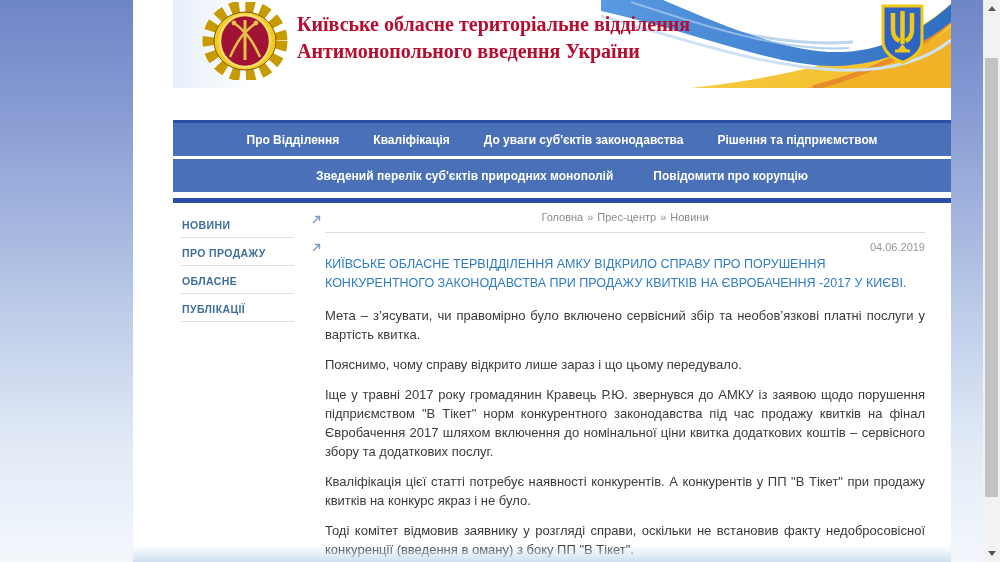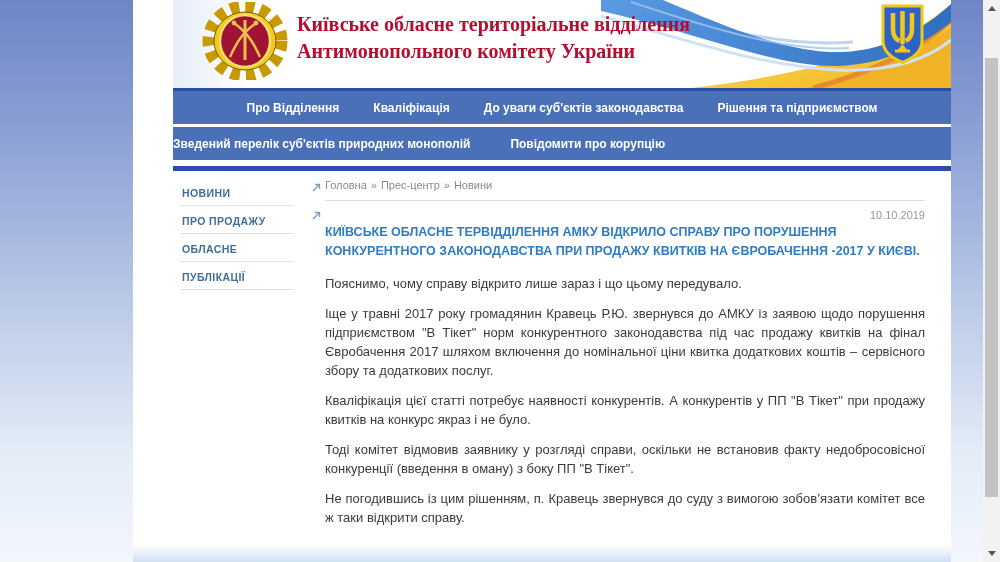--- a/index.html
+++ b/index.html
@@ -15,39 +15,39 @@
   .logo { position:absolute; left:24px; top:2px; width:96px; height:78px; }
   .site-title { position:absolute; left:124px; top:11px; z-index:3;
                 font-family:"Liberation Serif","DejaVu Serif",serif; font-weight:bold;
                 font-size:20px; line-height:27px; color:#b60d2f; }
   .wave { position:absolute; right:0; top:0; width:350px; height:88px; z-index:1; }
   .wave svg.bgwave { position:absolute; inset:0; width:100%; height:100%; }
   .trident { position:absolute; right:26px; top:4px; width:45px; height:61px; }
 
   
   .nav1 { height:36px; border-top:3px solid #2a4da5; background:#4a70b8;
-          display:flex; justify-content:center; align-items:center; gap:34px; }
+          display:flex; justify-content:center; align-items:center; gap:34px;margin-top:32px; }
   .nav-sep { height:3px; background:#ffffff; }
-  .nav2 { height:33px; background:#4a70b8; display:flex; align-items:center; gap:40px; }
+  .nav2 { height:33px; background:#4a70b8; display:flex; justify-content:center; align-items:center; gap:40px; }
   .nav-link { color:#ffffff; font-size:12px; font-weight:bold; text-decoration:none; cursor:pointer; white-space:nowrap; }
   .navy-band { height:5px; background:#2a4da5; margin-top:6px; }
 
   
   .content { display:flex; padding-top:3px; }
   aside { width:152px; padding:4px 0 0 7px; flex:none; }
   .side-item { position:relative; width:114px; padding:5px 0 4px 2px; border-bottom:1px solid #e1e1e1; cursor:pointer; }
   .side-item span.lbl { font-size:10.5px; font-weight:bold; letter-spacing:.4px; color:#3f6f99; }
   .sub-ico { position:absolute; right:-28px; top:4px; width:11px; height:11px; }
 
   main { flex:1; padding:0 26px 0 0; }
-  .crumbs { font-size:11px; color:#8a8a8a; padding:5px 0 9px; border-bottom:1px solid #dcdcdc; }
+  .crumbs { font-size:11px; color:#8a8a8a; padding:5px 0 9px; border-bottom:1px solid #dcdcdc;text-align:center; }
   .crumbs .crumb { color:#8a8a8a; text-decoration:none; cursor:pointer; }
   .crumbs .sep { margin:0 4px; }
   .date { text-align:right; font-size:11px; color:#979797; margin:8px 0 2px; }
-  h1.art-title { font-size:12.5px; line-height:1.55; color:#2e7cc4; font-weight:bold; margin:2px 0 12px; }
+  h1.art-title { font-size:12.5px; line-height:1.55; color:#2e7cc4; font-weight:normal; margin:2px 0 12px; }
   .para { font-size:13px; line-height:19px; color:#3b3b3b; text-align:justify; margin-bottom:11px; }
 
   .footer-fade { position:absolute; left:0; right:0; bottom:0; height:17px;
                  background:linear-gradient(180deg,rgba(255,255,255,0),#cfe0f2); }
 
   
   .scrollbar { position:absolute; right:0; top:0; width:17px; height:562px; background:#f2f2f2; }
   .sb-btn { position:absolute; left:0; width:17px; height:17px; display:flex; align-items:center; justify-content:center; cursor:pointer; }
   .sb-btn.up { top:0; } .sb-btn.down { bottom:0; }
   .tri-up { width:0; height:0; border-left:4px solid transparent; border-right:4px solid transparent; border-bottom:5px solid #555; }
@@ -66,21 +66,21 @@
         <ellipse cx="48" cy="39" rx="31" ry="29" fill="#f2c91c" stroke="#7c5e00" stroke-width="1"></ellipse>
         <ellipse cx="48" cy="39" rx="25" ry="26" fill="#a01335" stroke="#f7e06a" stroke-width="2.5"></ellipse>
         <path d="M33,55 C39,42 44,32 59,21 M63,55 C57,42 52,32 37,21" stroke="#e9c149" stroke-width="2.5" fill="none"></path>
         <path d="M48,18 V58" stroke="#e9c149" stroke-width="3"></path>
         <circle cx="59" cy="21" r="2.4" fill="#e9c149"></circle>
         <circle cx="37" cy="21" r="2.4" fill="#e9c149"></circle>
       </svg>
 
       <div class="site-title">
         <div>Київське обласне територіальне відділення</div>
-        <div>Антимонопольного комітету України</div>
+        <div>Антимонопольного введення України</div>
       </div>
 
       <div class="wave">
         <svg class="bgwave" viewBox="0 0 350 88" preserveAspectRatio="none">
           <defs>
             <linearGradient id="blueRib" x1="0" y1="0" x2="1" y2="0">
               <stop offset="0" stop-color="#5a9ae2"></stop>
                 <stop offset="1" stop-color="#2f6fc0"></stop>
             </linearGradient>
             <linearGradient id="goldG" x1="0" y1="0" x2="1" y2="1">
@@ -140,24 +140,25 @@
         <div class="side-item">
           <span class="lbl">ПУБЛІКАЦІЇ</span>
         </div>
       </aside>
 
       <main>
         <div class="crumbs">
           <a class="crumb">Головна</a><span class="sep">»</span><a class="crumb">Прес-центр</a><span class="sep">»</span><a class="crumb">Новини</a>
         </div>
 
-        <div class="date">10.10.2019</div>
+        <div class="date">04.06.2019</div>
 
         <h1 class="art-title">КИЇВСЬКЕ ОБЛАСНЕ ТЕРВІДДІЛЕННЯ АМКУ ВІДКРИЛО СПРАВУ ПРО ПОРУШЕННЯ КОНКУРЕНТНОГО ЗАКОНОДАВСТВА ПРИ ПРОДАЖУ КВИТКІВ НА ЄВРОБАЧЕННЯ -2017 У КИЄВІ.</h1>
 
+        <p class="para">Мета – з’ясувати, чи правомірно було включено сервісний збір та необов’язкові платні послуги у вартість квитка.</p>
         <p class="para">Пояснимо, чому справу відкрито лише зараз і що цьому передувало.</p>
         <p class="para">Іще у травні 2017 року громадянин Кравець Р.Ю. звернувся до АМКУ із заявою щодо порушення підприємством "В Тікет" норм конкурентного законодавства під час продажу квитків на фінал Євробачення 2017 шляхом включення до номінальної ціни квитка додаткових коштів – сервісного збору та додаткових послуг.</p>
         <p class="para">Кваліфікація цієї статті потребує наявності конкурентів. А конкурентів у ПП "В Тікет" при продажу квитків на конкурс якраз і не було.</p>
         <p class="para">Тоді комітет відмовив заявнику у розгляді справи, оскільки не встановив факту недобросовісної конкуренції (введення в оману) з боку ПП "В Тікет".</p>
         <p class="para">Не погодившись із цим рішенням, п. Кравець звернувся до суду з вимогою зобов’язати комітет все ж таки відкрити справу.</p>
 
       </main>
     </div>
 
     <div class="footer-fade"></div>

